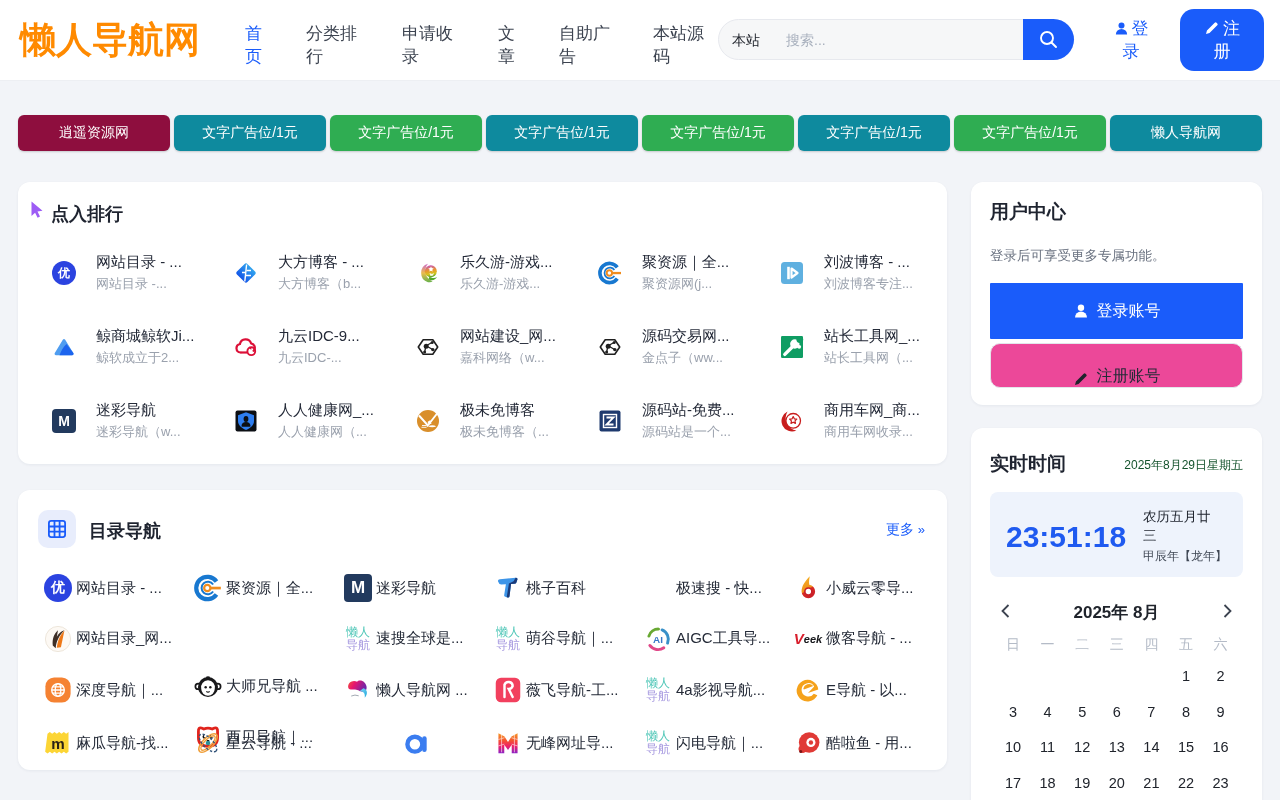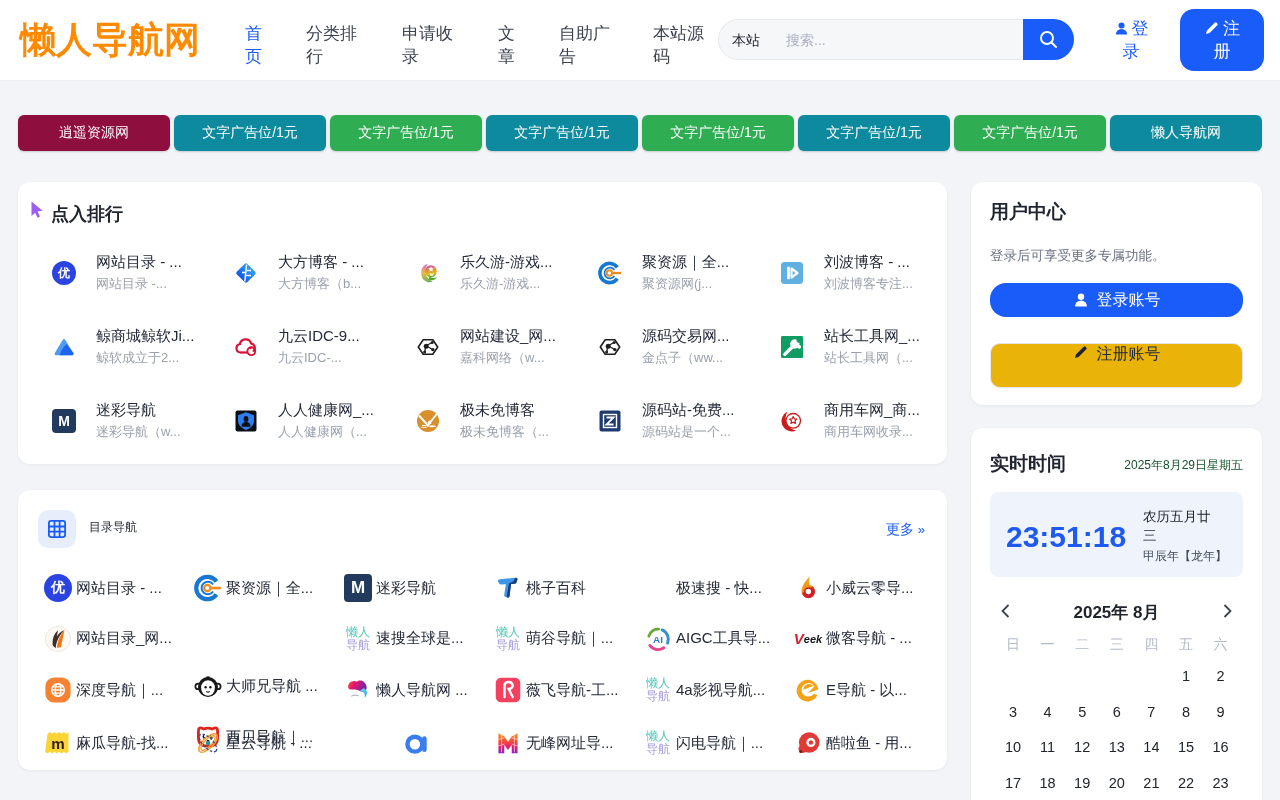--- a/index.html
+++ b/index.html
@@ -20,28 +20,28 @@
 .card { position:absolute; background:#fff; border-radius:12px; box-shadow:0 1px 3px rgba(25,35,60,.06); }
 #c1 { left:18px; top:182px; width:929px; height:282px; }
 #c2 { left:18px; top:490px; width:929px; height:280px; }
 #s1 { left:971px; top:182px; width:291px; height:223px; }
 #s2 { left:971px; top:428px; width:291px; height:600px; }
 .it1 { position:absolute; display:flex; align-items:center; width:176px; height:46px; }
 .it1 .tx { margin-left:20px; width:130px; }
 .it1 .t { font-size:15px; font-weight:500; color:#242a38; white-space:nowrap; overflow:hidden; }
 .it1 .s { font-size:13px; color:#9aa1ad; margin-top:3px; white-space:nowrap; overflow:hidden; }
 .gicon { position:absolute; left:20px; top:20px; width:38px; height:38px; background:#e8edfc; border-radius:10px; display:flex; align-items:center; justify-content:center; }
-.h2 { position:absolute; left:71px; top:29px; font-size:12px; font-weight:400; color:#1f2430; }
+.h2 { position:absolute; left:71px; top:29px; font-size:18px; font-weight:700; color:#1f2430; }
 .more { position:absolute; right:22px; top:31px; font-size:14px; color:#1a5cfa;text-align:center; }
 .it2 { position:absolute; display:flex; align-items:center; width:146px; height:28px; }
 .it2 .t2 { margin-left:4px; font-size:15px; color:#252b38; white-space:nowrap; overflow:hidden; width:108px; }
 .uh { position:absolute; left:19px; top:17px; font-size:19px; font-weight:700; color:#1f2430; }
 .udesc { position:absolute; left:19px; top:65px; font-size:13.5px; color:#6a7280; }
-.btn-b { position:absolute; left:19px; top:101px; width:253px; height:34px; background:#1a5cfa; border-radius:16px; color:#fff; font-size:16px; display:flex; align-items:center; justify-content:center; gap:8px; }
-.btn-w { position:absolute; left:19px; top:161px; width:253px; height:45px; background:#eab308; border:1px solid #e3e6eb; border-radius:10px; color:#252b38; font-size:16px; display:flex; align-items:flex-start; justify-content:center; gap:8px; }
+.btn-b { position:absolute; left:19px; top:101px; width:253px; height:56px; background:#1a5cfa; border-radius:1px; color:#fff; font-size:16px; display:flex; align-items:center; justify-content:center; gap:8px; }
+.btn-w { position:absolute; left:19px; top:161px; width:253px; height:45px; background:#ec4899; border:1px solid #e3e6eb; border-radius:10px; color:#252b38; font-size:16px; display:flex; align-items:flex-end; justify-content:center; gap:8px; }
 .rt { position:absolute; left:19px; top:23px; font-size:19px; font-weight:700; color:#1f2430; }
 .rdate { position:absolute; right:19px; top:29px; font-size:12px; color:#14532d; }
 .clock { position:absolute; left:19px; top:64px; width:253px; height:85px; background:#eef3fc; border-radius:8px; }
 .time { position:absolute; left:16px; top:30px; font-size:30px; line-height:30px; font-weight:700; color:#1f5af0; }
 .lunar { position:absolute; left:153px; top:15px; width:72px; font-size:13.5px; line-height:19px; color:#1a1f29; font-weight:500; }
 .ganzhi { position:absolute; left:153px; top:56px; font-size:12px; color:#3f4754; white-space:nowrap; }
 .calhead { position:absolute; left:0; top:173px; width:291px; text-align:center; font-size:17px; font-weight:700; color:#20242c; }
 .cw { position:absolute; width:34px; text-align:center; font-size:14px; color:#b4bbc7; }
 .cd { position:absolute; width:34px; text-align:center; font-size:14.5px; color:#20242c; }
 </style>

